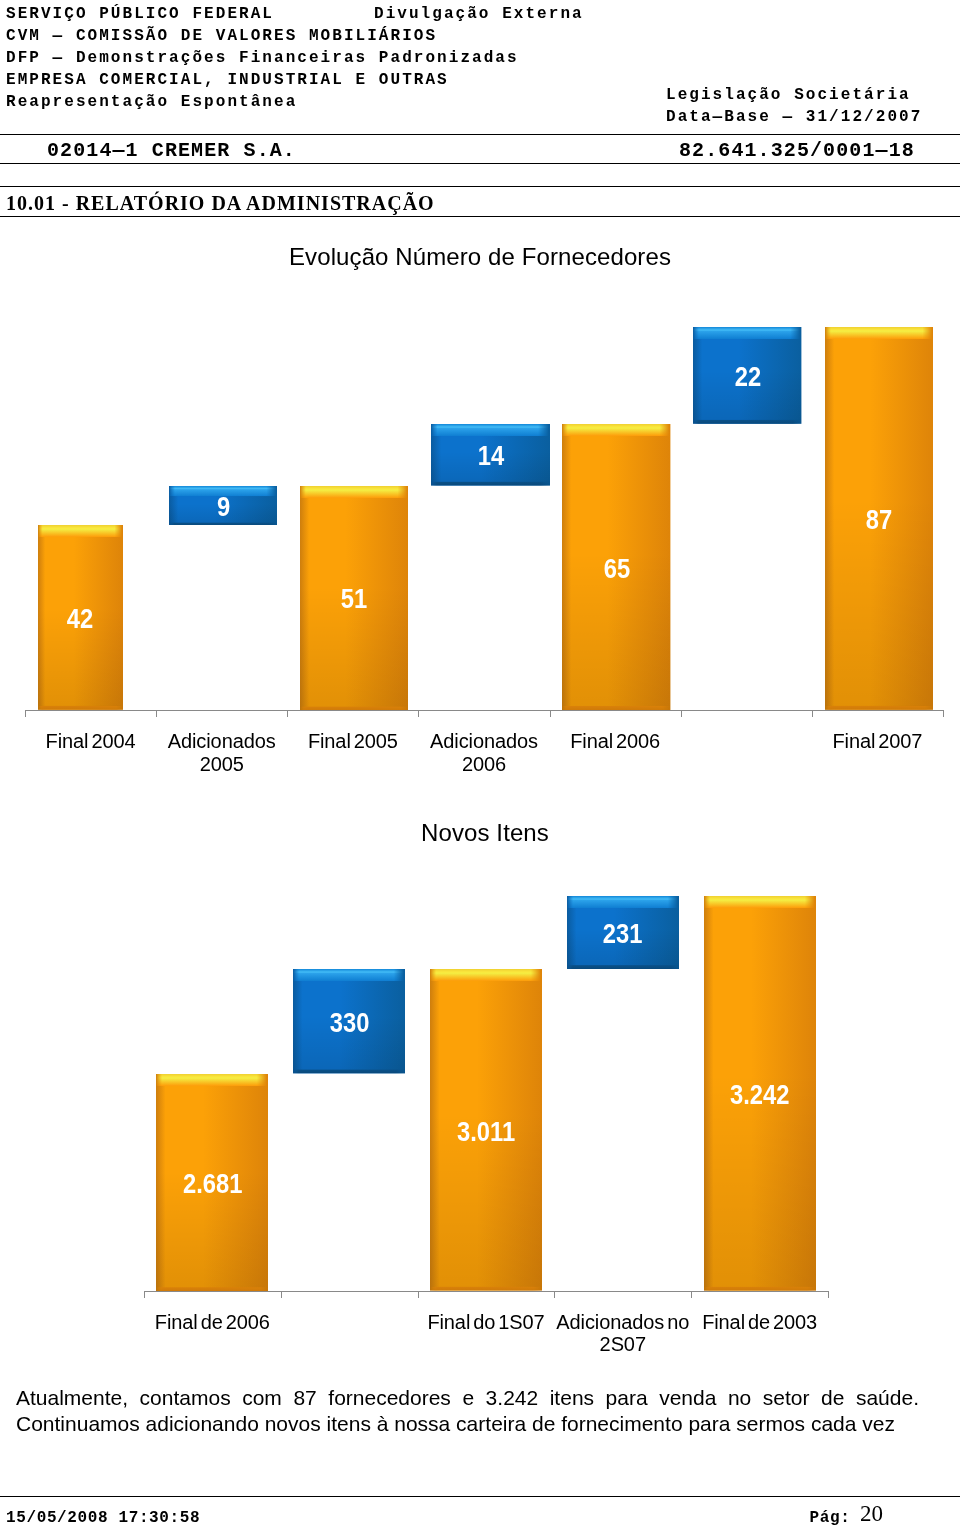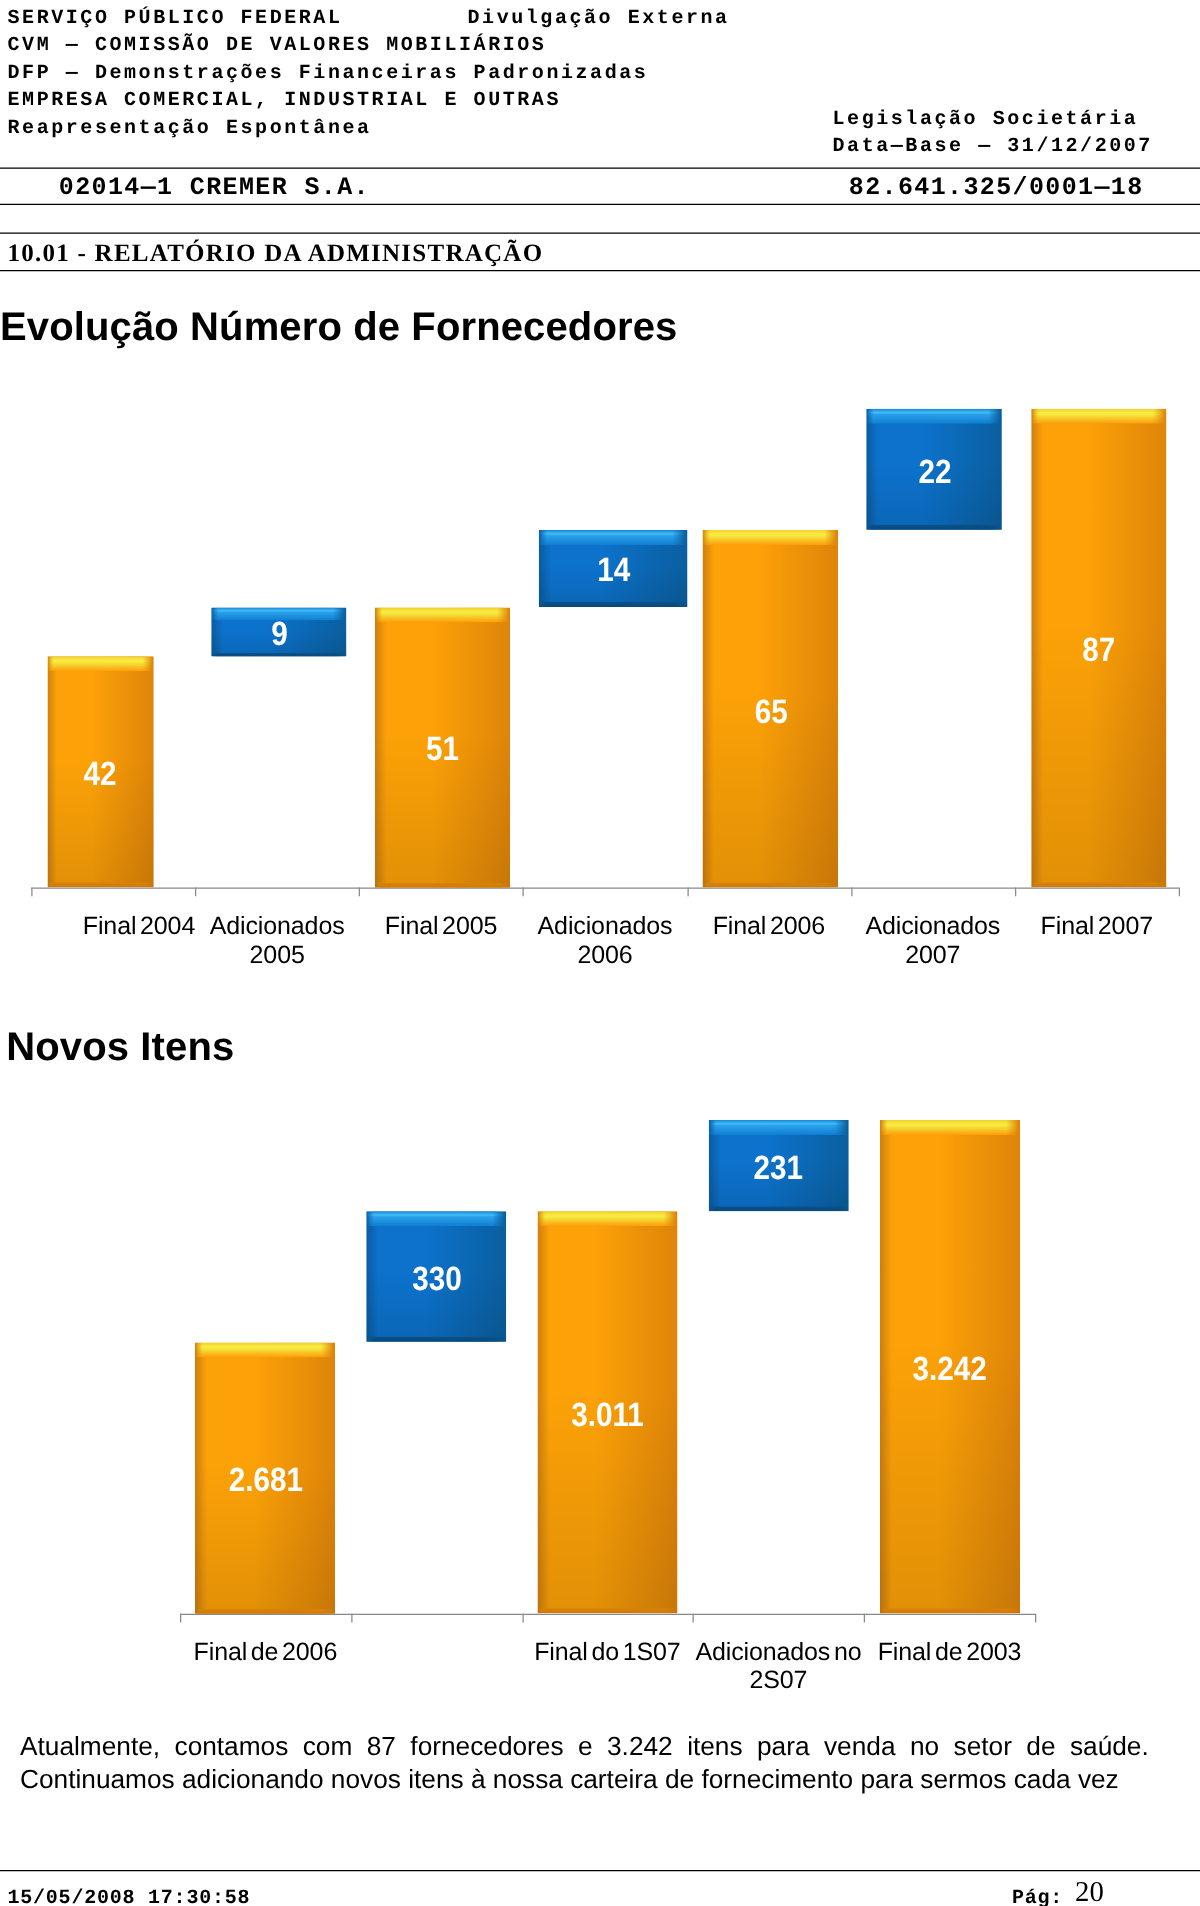--- a/index.html
+++ b/index.html
@@ -24,22 +24,22 @@
        font-size:20px;letter-spacing:1.1px;white-space:pre;}
   .cmp-l{left:47px;}
   .cmp-r{left:679px;}
 
   .sect-title{position:absolute;left:6px;font-family:"Liberation Serif",serif;
               font-weight:bold;font-size:20px;letter-spacing:1.0px;
               line-height:22px;white-space:pre;}
 
   
   .chart{position:absolute;}
-  .chart-title{position:absolute;text-align:left;font-weight:bold;
-               font-size:32px;letter-spacing:0.1px;white-space:pre;}
+  .chart-title{position:absolute;text-align:center;font-weight:normal;
+               font-size:24px;letter-spacing:0.1px;white-space:pre;}
   .axis{position:absolute;height:1px;background:#898989;}
   .tick{position:absolute;width:1px;background:#898989;}
   .cat{position:absolute;text-align:center;font-size:20px;color:#000;
        line-height:22.7px;letter-spacing:-0.1px;word-spacing:-2.5px;}
 
   .bar{position:absolute;}
   .bar svg{position:absolute;left:0;top:0;width:100%;height:100%;display:block;}
   .bar .val{position:absolute;left:0;right:0;text-align:center;color:#fff;
             font-weight:bold;font-size:27px;line-height:28px;}
   .bar .val .vs{display:inline-block;transform:scaleX(0.88);}
@@ -144,21 +144,21 @@
           <rect x="0" y="0" width="108.4" height="184.8" fill="url(#gV0_chart1)"></rect>
           <g mask="url(#mk0_chart1)">
             <rect x="0" y="0" width="108.4" height="12" fill="url(#gT0_chart1)"></rect>
           </g>
           <g mask="url(#nk0_chart1)">
             <rect x="0" y="180.8" width="108.4" height="4" fill="url(#gB0_chart1)"></rect>
           </g>
         </svg>
         <div class="val" style="top: 79.9px;"><span class="vs">42</span></div>
       </div>
-      <div class="cat" style="left: 25px; top: 494px; width: 131.143px; text-align: right;">Final 2004</div>
+      <div class="cat" style="left: 25px; top: 494px; width: 131.143px;">Final 2004</div>
       <div class="bar b" style="left: 168.914px; top: 249.6px; width: 108.4px; height: 39.6px;">
         <svg viewBox="0 0 108.4 39.599999999999994" preserveAspectRatio="none">
           <defs>
             <linearGradient id="gT1_chart1" x1="0" y1="0" x2="0" y2="1">
               <stop offset="0" stop-color="#1287d8"></stop>
               <stop offset="0.26" stop-color="#44bdf7"></stop>
               <stop offset="0.36" stop-color="#2ba2ea"></stop>
               <stop offset="1" stop-color="#0f7ed2"></stop>
             </linearGradient>
             <linearGradient id="gF1_chart1" x1="0" y1="0" x2="1" y2="0">
@@ -459,21 +459,20 @@
           <rect x="0" y="0" width="108.4" height="96.80000000000001" fill="url(#gV5_chart1)"></rect>
           <g mask="url(#mk5_chart1)">
             <rect x="0" y="0" width="108.4" height="12" fill="url(#gT5_chart1)"></rect>
           </g>
           <g mask="url(#nk5_chart1)">
             <rect x="0" y="92.80000000000001" width="108.4" height="4" fill="url(#gB5_chart1)"></rect>
           </g>
         </svg>
         <div class="val" style="top: 35.9px;"><span class="vs">22</span></div>
       </div>
-      <div class="cat" style="left: 680.714px; top: 494px; width: 131.143px;">Adicionados 2007</div>
       <div class="bar o" style="left: 824.629px; top: 91.2px; width: 108.4px; height: 382.8px;">
         <svg viewBox="0 0 108.4 382.8" preserveAspectRatio="none">
           <defs>
             <linearGradient id="gT6_chart1" x1="0" y1="0" x2="0" y2="1">
               <stop offset="0" stop-color="#f0d030"></stop>
               <stop offset="0.26" stop-color="#fae93e"></stop>
               <stop offset="0.36" stop-color="#f4ec42"></stop>
               <stop offset="1" stop-color="#fd9c09"></stop>
             </linearGradient>
             <linearGradient id="gF6_chart1" x1="0" y1="0" x2="1" y2="0">

